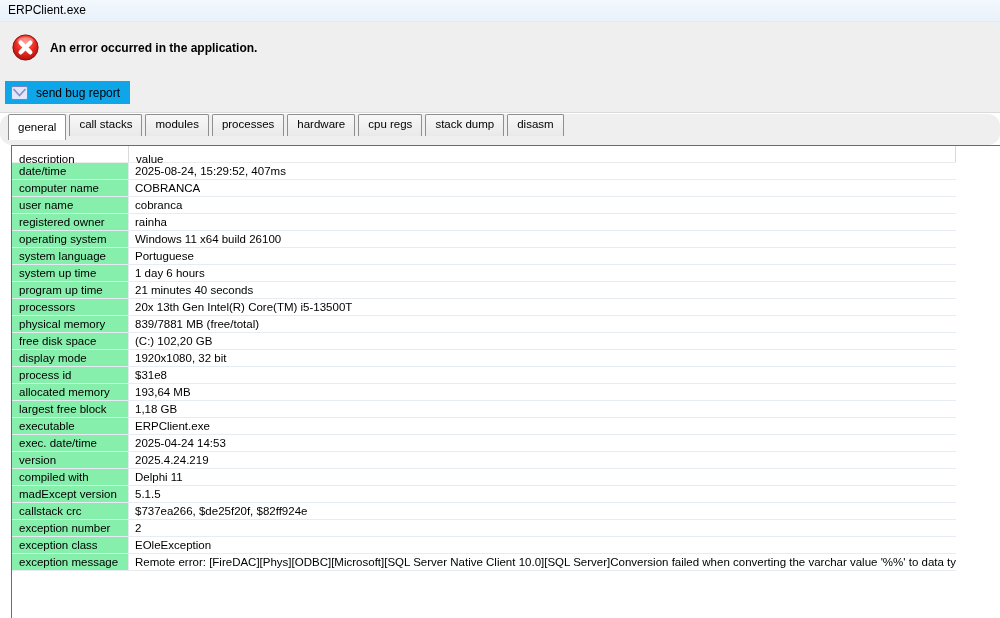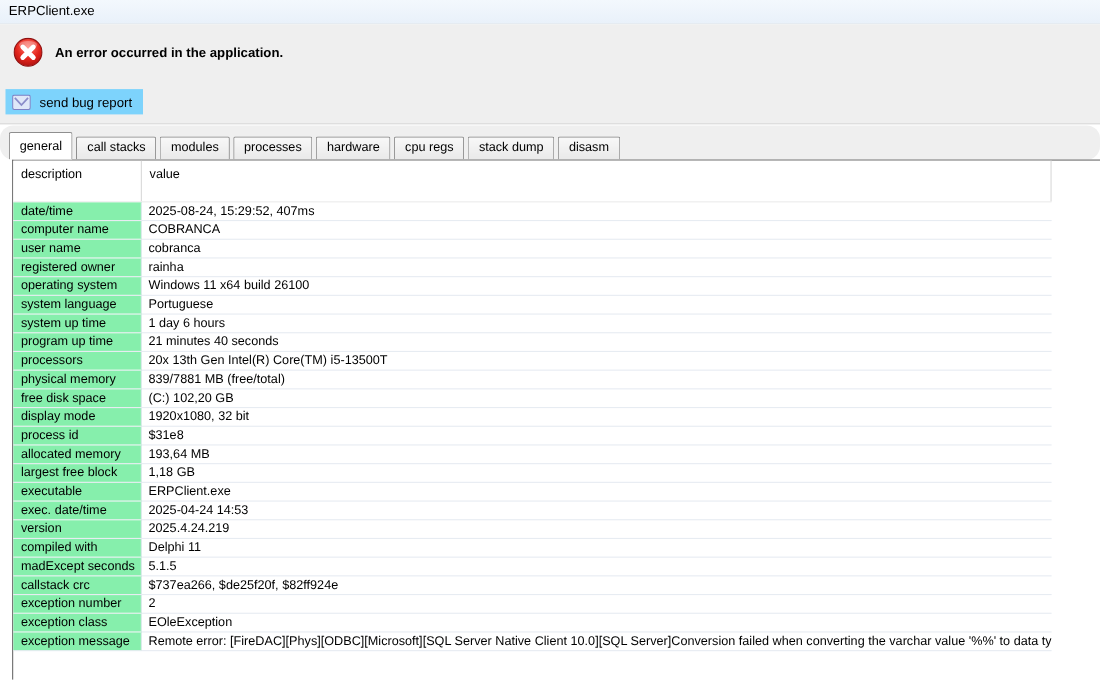--- a/index.html
+++ b/index.html
@@ -23,31 +23,31 @@
   
   .top-panel {
     position:absolute; top:22px; left:0; width:1000px; height:91px;
     background:#efefef;
     border-bottom:1px solid #dadada;
   }
   .error-icon { position:absolute; left:12px; top:12px; width:27px; height:27px; }
   .error-message { position:absolute; left:50px; top:19px; font-size:12px;font-weight:bold; }
   .bug-report-btn {
     position:absolute; left:5px; top:59px; height:23px; min-width:114px;
-    background:#7dd3fc; border:none;
+    background:#0ea5e9; border:none;
     display:flex; align-items:center; gap:8px;
     padding:0 10px 0 6px; font-size:12px; cursor:default;
   }
   .envelope-icon { display:inline-block; width:17px; height:14px; }
 
   
   .tab-strip {
     position:absolute; top:114px; left:0; width:1000px; height:31px;
     background:#efefef;
-    display:flex; align-items:flex-end; padding-left:8px;border-radius:12px;
+    display:flex; align-items:flex-start; padding-left:8px;border-radius:12px;
   }
   .tab {
     position:relative;
     background:linear-gradient(to bottom, #f8f8f8, #e9e9e9);
     border:1px solid #8f8f8f; border-bottom:none;
     border-radius:2px 2px 0 0;
     padding:4px 9px 5px 9px;
     margin-right:3px;
     font-size:11.5px; line-height:1; white-space:nowrap;
     cursor:default;
@@ -60,21 +60,21 @@
 
   
   .info-table {
     position:absolute; top:145px; left:11px; width:989px; height:473px;
     background:#fff;
     border-top:1px solid #6b6b6b;
     border-left:1px solid #6b6b6b;
     overflow:hidden;
   }
   .header-row {
-    display:flex; width:944px; height:38px;
+    display:flex; width:944px; height:17px;
     border-bottom:1px solid #ececec;
     background:#fff;
   }
   .h-desc {
     width:117px; flex:none; line-height:26px; padding-left:7px;
     border-right:1px solid #d9d9d9; white-space:nowrap;
   }
   .h-value {
     flex:1; line-height:26px; padding-left:7px;
     border-right:1px solid #d9d9d9; white-space:nowrap;
@@ -216,21 +216,21 @@
       </div>
       <div class="row">
         <div class="cell-desc">version</div>
         <div class="cell-value">2025.4.24.219</div>
       </div>
       <div class="row">
         <div class="cell-desc">compiled with</div>
         <div class="cell-value">Delphi 11</div>
       </div>
       <div class="row">
-        <div class="cell-desc">madExcept seconds</div>
+        <div class="cell-desc">madExcept version</div>
         <div class="cell-value">5.1.5</div>
       </div>
       <div class="row">
         <div class="cell-desc">callstack crc</div>
         <div class="cell-value">$737ea266, $de25f20f, $82ff924e</div>
       </div>
       <div class="row">
         <div class="cell-desc">exception number</div>
         <div class="cell-value">2</div>
       </div>

